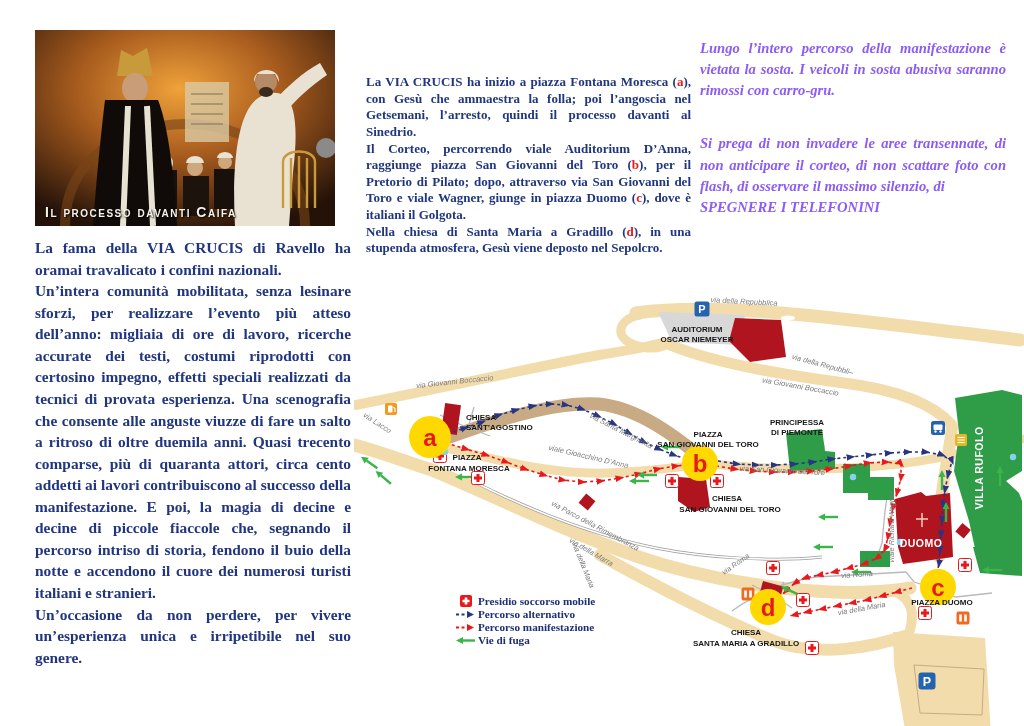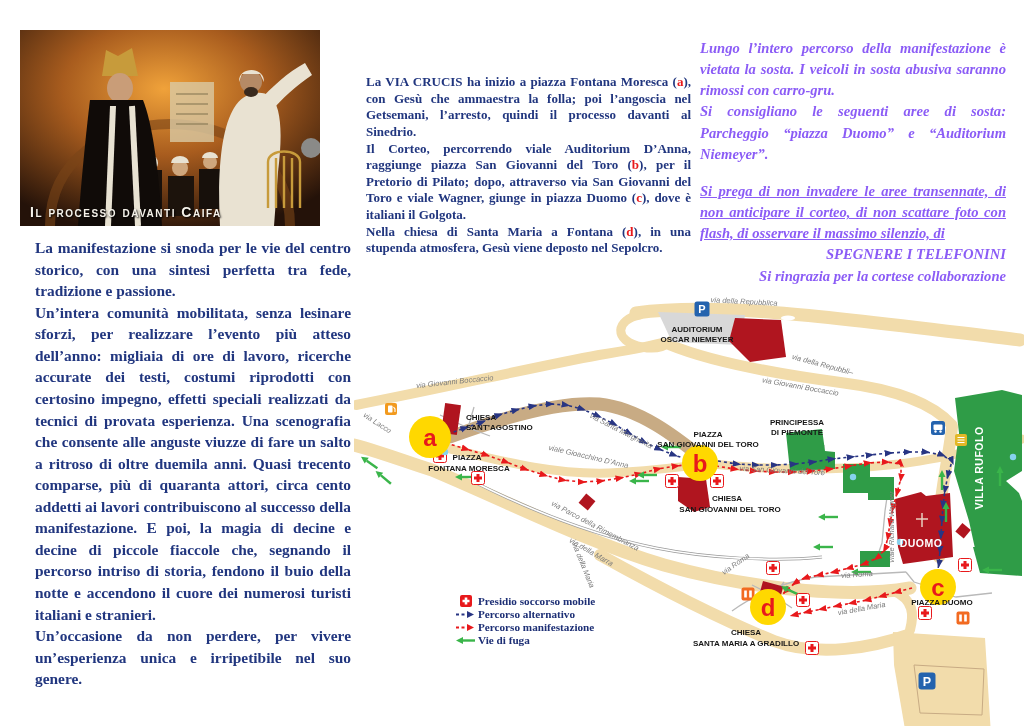--- a/index.html
+++ b/index.html
@@ -3,24 +3,24 @@
 <meta charset="utf-8">
 <style>
   html,body{margin:0;padding:0;}
   body{width:1024px;height:726px;position:relative;background:#ffffff;
        font-family:"Liberation Serif",serif;overflow:hidden;}
   .col{position:absolute;text-align:justify;font-weight:bold;}
   .col p{margin:0;}
   #col-left{left:35px;top:237px;width:316px;color:#21367f;font-size:15.4px;line-height:1.40;}
   #col-mid{left:366px;top:38px;width:325px;color:#21367f;font-size:13px;line-height:1.28;margin-top:36px;}
   #col-right{left:700px;top:38px;width:306px;color:#8b5cf6;font-style:italic;font-size:14.6px;line-height:1.45;}
-  #col-right .spaced{margin-top:16px;text-decoration:underline;}
-  #col-right .center{text-align:right;font-family:Liberation Serif, serif;}
+  #col-right .spaced{margin-top:32px;}
+  #col-right .center{text-align:left;font-family:Liberation Serif, serif;}
   .red-letter{color:#e8191c;}
-  #photo{position:absolute;left:20px;top:30px;width:244px;height:196px;}
+  #photo{position:absolute;left:35px;top:30px;width:244px;height:196px;}
   #photo svg{display:block;}
   #photo-caption{position:absolute;left:10px;bottom:6px;color:#f5f2ea;
        font-family:"Liberation Sans",sans-serif;font-weight:bold;font-variant:small-caps;
        font-size:14px;letter-spacing:1.5px;text-shadow:1px 1px 2px #000;}
   #map{position:absolute;left:354px;top:285px;width:670px;height:441px;}
   .street-label{font-family:"Liberation Sans",sans-serif;font-size:7.5px;font-style:italic;fill:#7b7b7b;text-anchor:middle;}
   .place-label{font-family:"Liberation Sans",sans-serif;font-size:8px;font-weight:bold;fill:#161616;text-anchor:middle;}
   .place-label.start{text-anchor:start;}
   .place-label.white{fill:#ffffff;font-size:10.5px;letter-spacing:0.5px;}
   .marker-letter{font-family:"Liberation Sans",sans-serif;font-size:24px;font-weight:bold;fill:#e8191c;text-anchor:middle;}
@@ -79,37 +79,35 @@
       <line x1="264" y1="126" x2="264" y2="178"></line>
         <line x1="272" y1="128" x2="272" y2="178"></line>
       <line x1="280" y1="132" x2="280" y2="178"></line>
       <path d="M248,132 C248,118 280,118 280,132" fill="none"></path>
     </g>
   </svg>
   <div id="photo-caption">Il processo davanti Caifa</div>
 </div>
 
 <div id="col-left" class="col">
-  <p>La manifestazione si snoda per le vie del centro storico, con una sintesi perfetta tra fede, tradizione e passione.</p>
+  <p>La fama della VIA CRUCIS di Ravello ha oramai travalicato i confini nazionali.</p>
   <p>Un’intera comunità mobilitata, senza lesinare sforzi, per realizzare l’evento più atteso dell’anno: migliaia di ore di lavoro, ricerche accurate dei testi, costumi riprodotti con certosino impegno, effetti speciali realizzati da tecnici di provata esperienza. Una scenografia che consente alle anguste viuzze di fare un salto a ritroso di oltre duemila anni. Quasi trecento comparse, più di quaranta attori, circa cento addetti ai lavori contribuiscono al successo della manifestazione. E poi, la magia di decine e decine di piccole fiaccole che, segnando il percorso intriso di storia, fendono il buio della notte e accendono il cuore dei numerosi turisti italiani e stranieri.</p>
   <p>Un’occasione da non perdere, per vivere un’esperienza unica e irripetibile nel suo genere.</p>
 </div>
 
 <div id="col-mid" class="col">
   <p><span>La  VIA CRUCIS  ha  inizio a piazza Fontana Moresca (</span><span class="red-letter">a</span><span>), con Gesù che ammaestra la folla; poi l’angoscia nel Getsemani, l’arresto, quindi il processo davanti al Sinedrio.</span></p>
   <p><span>Il Corteo, percorrendo viale Auditorium D’Anna, raggiunge piazza San Giovanni del Toro (</span><span class="red-letter">b</span><span>),  per il Pretorio di Pilato; dopo, attraverso via San Giovanni del Toro e viale Wagner, giunge in piazza Duomo (</span><span class="red-letter">c</span><span>), dove è italiani il Golgota.</span></p>
-  <p><span>Nella chiesa di Santa Maria a Fontana (</span><span class="red-letter">d</span><span>), in una stupenda atmosfera, Gesù viene deposto nel Sepolcro.</span></p>
+  <p><span>Nella chiesa di Santa Maria a Gradillo (</span><span class="red-letter">d</span><span>), in una stupenda atmosfera, Gesù viene deposto nel Sepolcro.</span></p>
 </div>
 
 <div id="col-right" class="col">
   <p>Lungo l’intero percorso della manifestazione è vietata la sosta. I veicoli in sosta abusiva saranno rimossi con carro-gru.</p>
-  <p>Si consigliano le seguenti aree di sosta: Parcheggio “piazza Duomo” e “Auditorium Niemeyer”.</p>
   <p class="spaced">Si prega di non invadere le aree transennate, di non anticipare il corteo, di non scattare foto con flash, di osservare il massimo silenzio, di</p>
   <p class="center">SPEGNERE I TELEFONINI</p>
-  <p class="center">Si ringrazia per la cortese collaborazione</p>
 </div>
 
 <div id="map">
 <svg width="670" height="441" viewBox="0 0 670 441">
   <defs>
     <marker id="mr" viewBox="0 0 8 8" refX="4" refY="4" markerWidth="5.5" markerHeight="5.5" orient="auto">
           <path d="M0,1 L8,4 L0,7 Z" fill="#e8191c"></path>
         </marker>
     <marker id="mb" viewBox="0 0 8 8" refX="4" refY="4" markerWidth="5.5" markerHeight="5.5" orient="auto">
           <path d="M0,1 L8,4 L0,7 Z" fill="#283583"></path>

